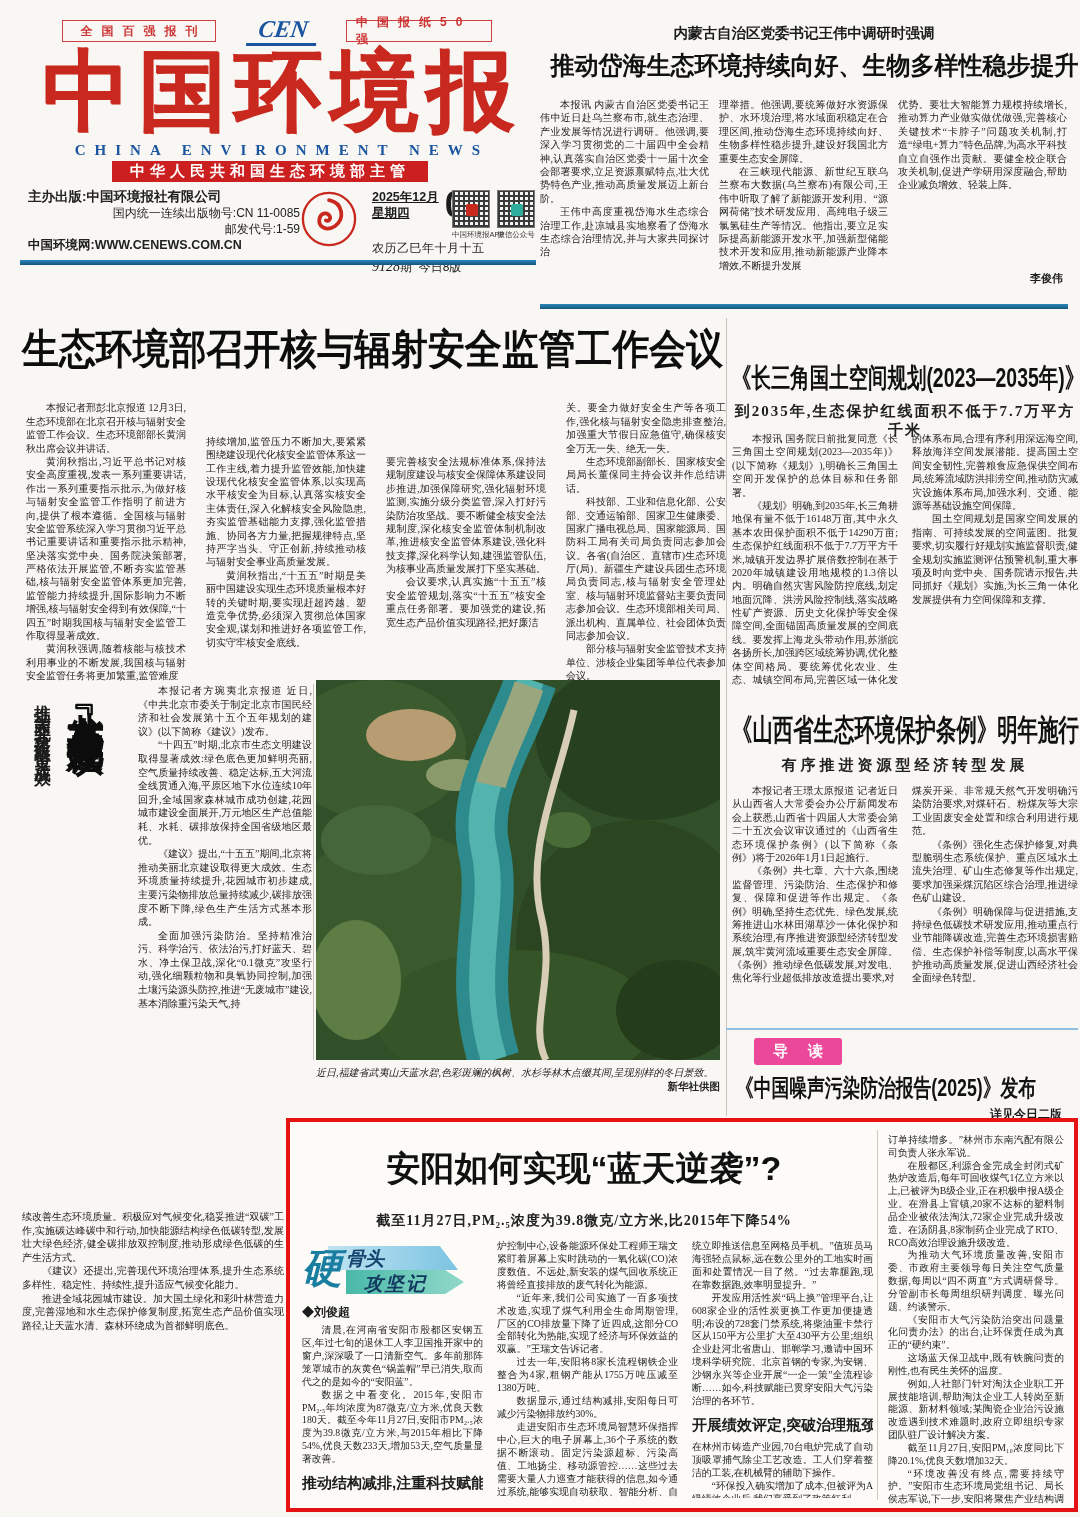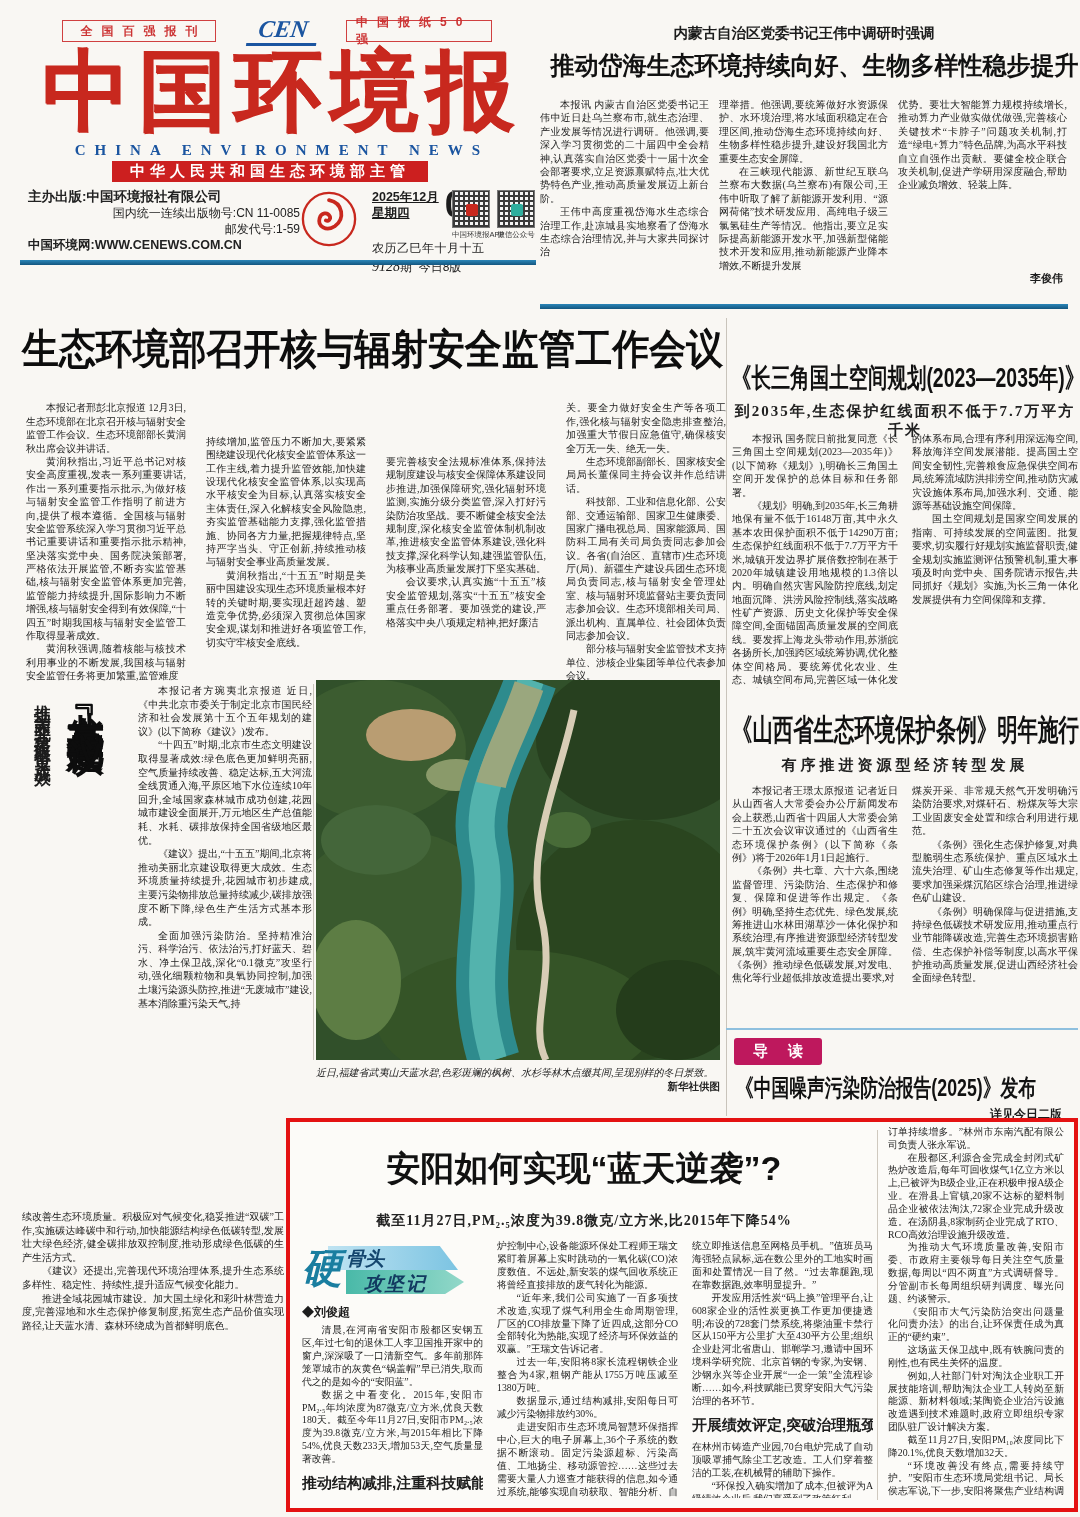--- a/index.html
+++ b/index.html
@@ -59,21 +59,21 @@
   
   .v-divider { position:absolute; width:1px; background:#c9c4bb; }
   .csj-headline { position:absolute; left:732px; top:360px; font-size:27px; transform:scaleX(.72); transform-origin:left; }
   .csj-subhead { position:absolute; left:732px; top:402px; width:346px; font-size:15px; letter-spacing:2px; font-weight:bold; }
   .csj-body { position:absolute; left:732px; top:432px; width:346px; height:256px; gap:14px; }
   .csj-body .col,.sx-body .col { width:166px; }
   .sx-headline { position:absolute; left:732px; top:710px; font-size:30px; transform:scaleX(.68); transform-origin:left; }
   .sx-subhead { position:absolute; left:732px; top:756px; width:346px; font-size:15px; letter-spacing:4px; font-weight:bold; }
   .sx-body { position:absolute; left:732px; top:784px; width:346px; height:238px; gap:14px; }
   .daodu-line { position:absolute; left:726px; top:1028px; width:352px; height:2px; background:#8fc0de; }
-  .daodu-badge { position:absolute; left:734px; top:1038px; width:88px; height:27px; background:#be185d; border-radius:3px; color:#fff; font-size:15px; font-weight:bold; letter-spacing:8px; padding-left:8px; display:flex; align-items:center; justify-content:center; font-family:"Liberation Sans",sans-serif; }
+  .daodu-badge { position:absolute; left:754px; top:1038px; width:88px; height:27px; background:#ec4899; border-radius:3px; color:#fff; font-size:15px; font-weight:bold; letter-spacing:8px; padding-left:8px; display:flex; align-items:center; justify-content:center; font-family:"Liberation Sans",sans-serif; }
   .daodu-headline { position:absolute; left:736px; top:1072px; font-size:24px; transform:scaleX(.74); transform-origin:left; }
   .daodu-note { position:absolute; left:732px; top:1106px; width:330px; text-align:right; font-size:12px; font-weight:bold; font-family:"Liberation Sans",sans-serif; }
 
   
   .bj-kicker { position:absolute; left:32px; top:692px; writing-mode:vertical-rl; font-size:16.5px; font-weight:bold; letter-spacing:5px; font-family:"Liberation Sans",sans-serif; height:360px; }
   .bj-headline { position:absolute; left:60px; top:684px; writing-mode:vertical-rl; font-size:37px; font-weight:900; font-family:"Liberation Sans",sans-serif; height:522px; color:#0d0d0d; letter-spacing:2px; }
   .bj-body { position:absolute; left:138px; top:684px; width:174px; height:518px; overflow:hidden; text-align:justify; }
   .bj-body p,.bj-cont p { text-indent:2em; font-size:10px; line-height:1.36; }
   .bj-cont { position:absolute; left:22px; top:1210px; width:262px; height:300px; overflow:hidden; text-align:justify; }
 
@@ -84,21 +84,21 @@
 
   
   .redbox { position:absolute; left:286px; top:1118px; width:792px; height:394px; border:4px solid #e41212; background:#fcfbf8; }
   .ay-headline { position:absolute; left:14px; top:24px; width:560px; text-align:center; font-size:34px; }
   .ay-subhead { position:absolute; left:14px; top:90px; width:560px; font-size:14px; letter-spacing:1px; font-weight:bold; }
   .ay-cols { position:absolute; left:12px; top:118px; width:572px; height:258px; display:flex; gap:14px; }
   .ay-col { width:181px; overflow:hidden; text-align:justify; }
   .ay-col p { text-indent:2em; font-size:9.8px; line-height:1.32; }
   .ay-author { font-size:12px; font-weight:bold; font-family:"Liberation Sans",sans-serif; margin:4px 0 3px; }
   .ay-sub { font-size:15px; font-weight:900; font-family:"Liberation Sans",sans-serif; margin:8px 0 6px; text-align:center; white-space:nowrap; }
-  .ay-col4 { position:absolute; right:10px; top:4px; width:176px; height:370px; overflow:hidden; text-align:justify; }
+  .ay-col4 { position:absolute; right:10px; top:12px; width:176px; height:370px; overflow:hidden; text-align:justify; }
   .ay-col4 p { text-indent:2em; font-size:9.8px; line-height:1.31; }
   .ay-vline { position:absolute; right:196px; top:8px; width:1px; height:370px; background:#cfc9bf; }
 
   
   .yg-badge { position:relative; width:164px; height:58px; margin:2px 0 4px; font-family:"Liberation Sans",sans-serif; }
   .yg-a1 { position:absolute; left:26px; top:4px; width:130px; height:24px; background:linear-gradient(90deg,#bfe3f2,#7cc4e2); clip-path:polygon(0 0,86% 0,100% 100%,0 100%); }
   .yg-a2 { position:absolute; left:44px; top:28px; width:118px; height:24px; background:linear-gradient(90deg,#49b9a8,#92d8c9); clip-path:polygon(0 0,84% 0,100% 50%,84% 100%,0 100%); }
   .yg-ying { position:absolute; left:0; top:0; font-size:40px; font-weight:900; color:#1a7ea0; font-style:italic; line-height:52px; }
   .yg-gutou { position:absolute; left:44px; top:4px; font-size:19px; font-weight:900; color:#14456e; font-style:italic; }
   .yg-gjj { position:absolute; left:62px; top:29px; font-size:19px; font-weight:900; color:#123a60; font-style:italic; letter-spacing:2px; }
@@ -181,21 +181,21 @@
         <p>本报记者邢彭北京报道 12月3日,生态环境部在北京召开核与辐射安全监管工作会议。生态环境部部长黄润秋出席会议并讲话。</p>
         <p>黄润秋指出,习近平总书记对核安全高度重视,发表一系列重要讲话,作出一系列重要指示批示,为做好核与辐射安全监管工作指明了前进方向,提供了根本遵循。全国核与辐射安全监管系统深入学习贯彻习近平总书记重要讲话和重要指示批示精神,坚决落实党中央、国务院决策部署,严格依法开展监管,不断夯实监管基础,核与辐射安全监管体系更加完善,监管能力持续提升,国际影响力不断增强,核与辐射安全得到有效保障,“十四五”时期我国核与辐射安全监管工作取得显著成效。</p>
         <p>黄润秋强调,随着核能与核技术利用事业的不断发展,我国核与辐射安全监管任务将更加繁重,监管难度</p>
       </div>
     <div class="col cont">
         <p>持续增加,监管压力不断加大,要紧紧围绕建设现代化核安全监管体系这一工作主线,着力提升监管效能,加快建设现代化核安全监管体系,以实现高水平核安全为目标,认真落实核安全主体责任,深入化解核安全风险隐患,夯实监管基础能力支撑,强化监管措施、协同各方力量,把握规律特点,坚持严字当头、守正创新,持续推动核与辐射安全事业高质量发展。</p>
         <p>黄润秋指出,“十五五”时期是美丽中国建设实现生态环境质量根本好转的关键时期,要实现赶超跨越、塑造竞争优势,必须深入贯彻总体国家安全观,谋划和推进好各项监管工作,切实守牢核安全底线。</p>
       </div>
     <div class="col cont">
         <p>要完善核安全法规标准体系,保持法规制度建设与核安全保障体系建设同步推进,加强保障研究,强化辐射环境监测,实施分级分类监管,深入打好污染防治攻坚战。要不断健全核安全法规制度,深化核安全监管体制机制改革,推进核安全监管体系建设,强化科技支撑,深化科学认知,建强监管队伍,为核事业高质量发展打下坚实基础。</p>
-        <p>会议要求,认真实施“十五五”核安全监管规划,落实“十五五”核安全重点任务部署。要加强党的建设,严格落实中央八项规定精神,把好廉洁</p>
+        <p>会议要求,认真实施“十五五”核安全监管规划,落实“十五五”核安全重点任务部署。要加强党的建设,拓宽生态产品价值实现路径,把好廉洁</p>
       </div>
     <div class="col cont">
         <p>关。要全力做好安全生产等各项工作,强化核与辐射安全隐患排查整治,加强重大节假日应急值守,确保核安全万无一失、绝无一失。</p>
         <p>生态环境部副部长、国家核安全局局长董保同主持会议并作总结讲话。</p>
         <p>科技部、工业和信息化部、公安部、交通运输部、国家卫生健康委、国家广播电视总局、国家能源局、国防科工局有关司局负责同志参加会议。各省(自治区、直辖市)生态环境厅(局)、新疆生产建设兵团生态环境局负责同志,核与辐射安全管理处室、核与辐射环境监督站主要负责同志参加会议。生态环境部相关司局、派出机构、直属单位、社会团体负责同志参加会议。</p>
         <p>部分核与辐射安全监管技术支持单位、涉核企业集团等单位代表参加会议。</p>
       </div>
   </div>
 
   <div class="v-divider" style="left:726px; top:318px; height:798px;"></div>

